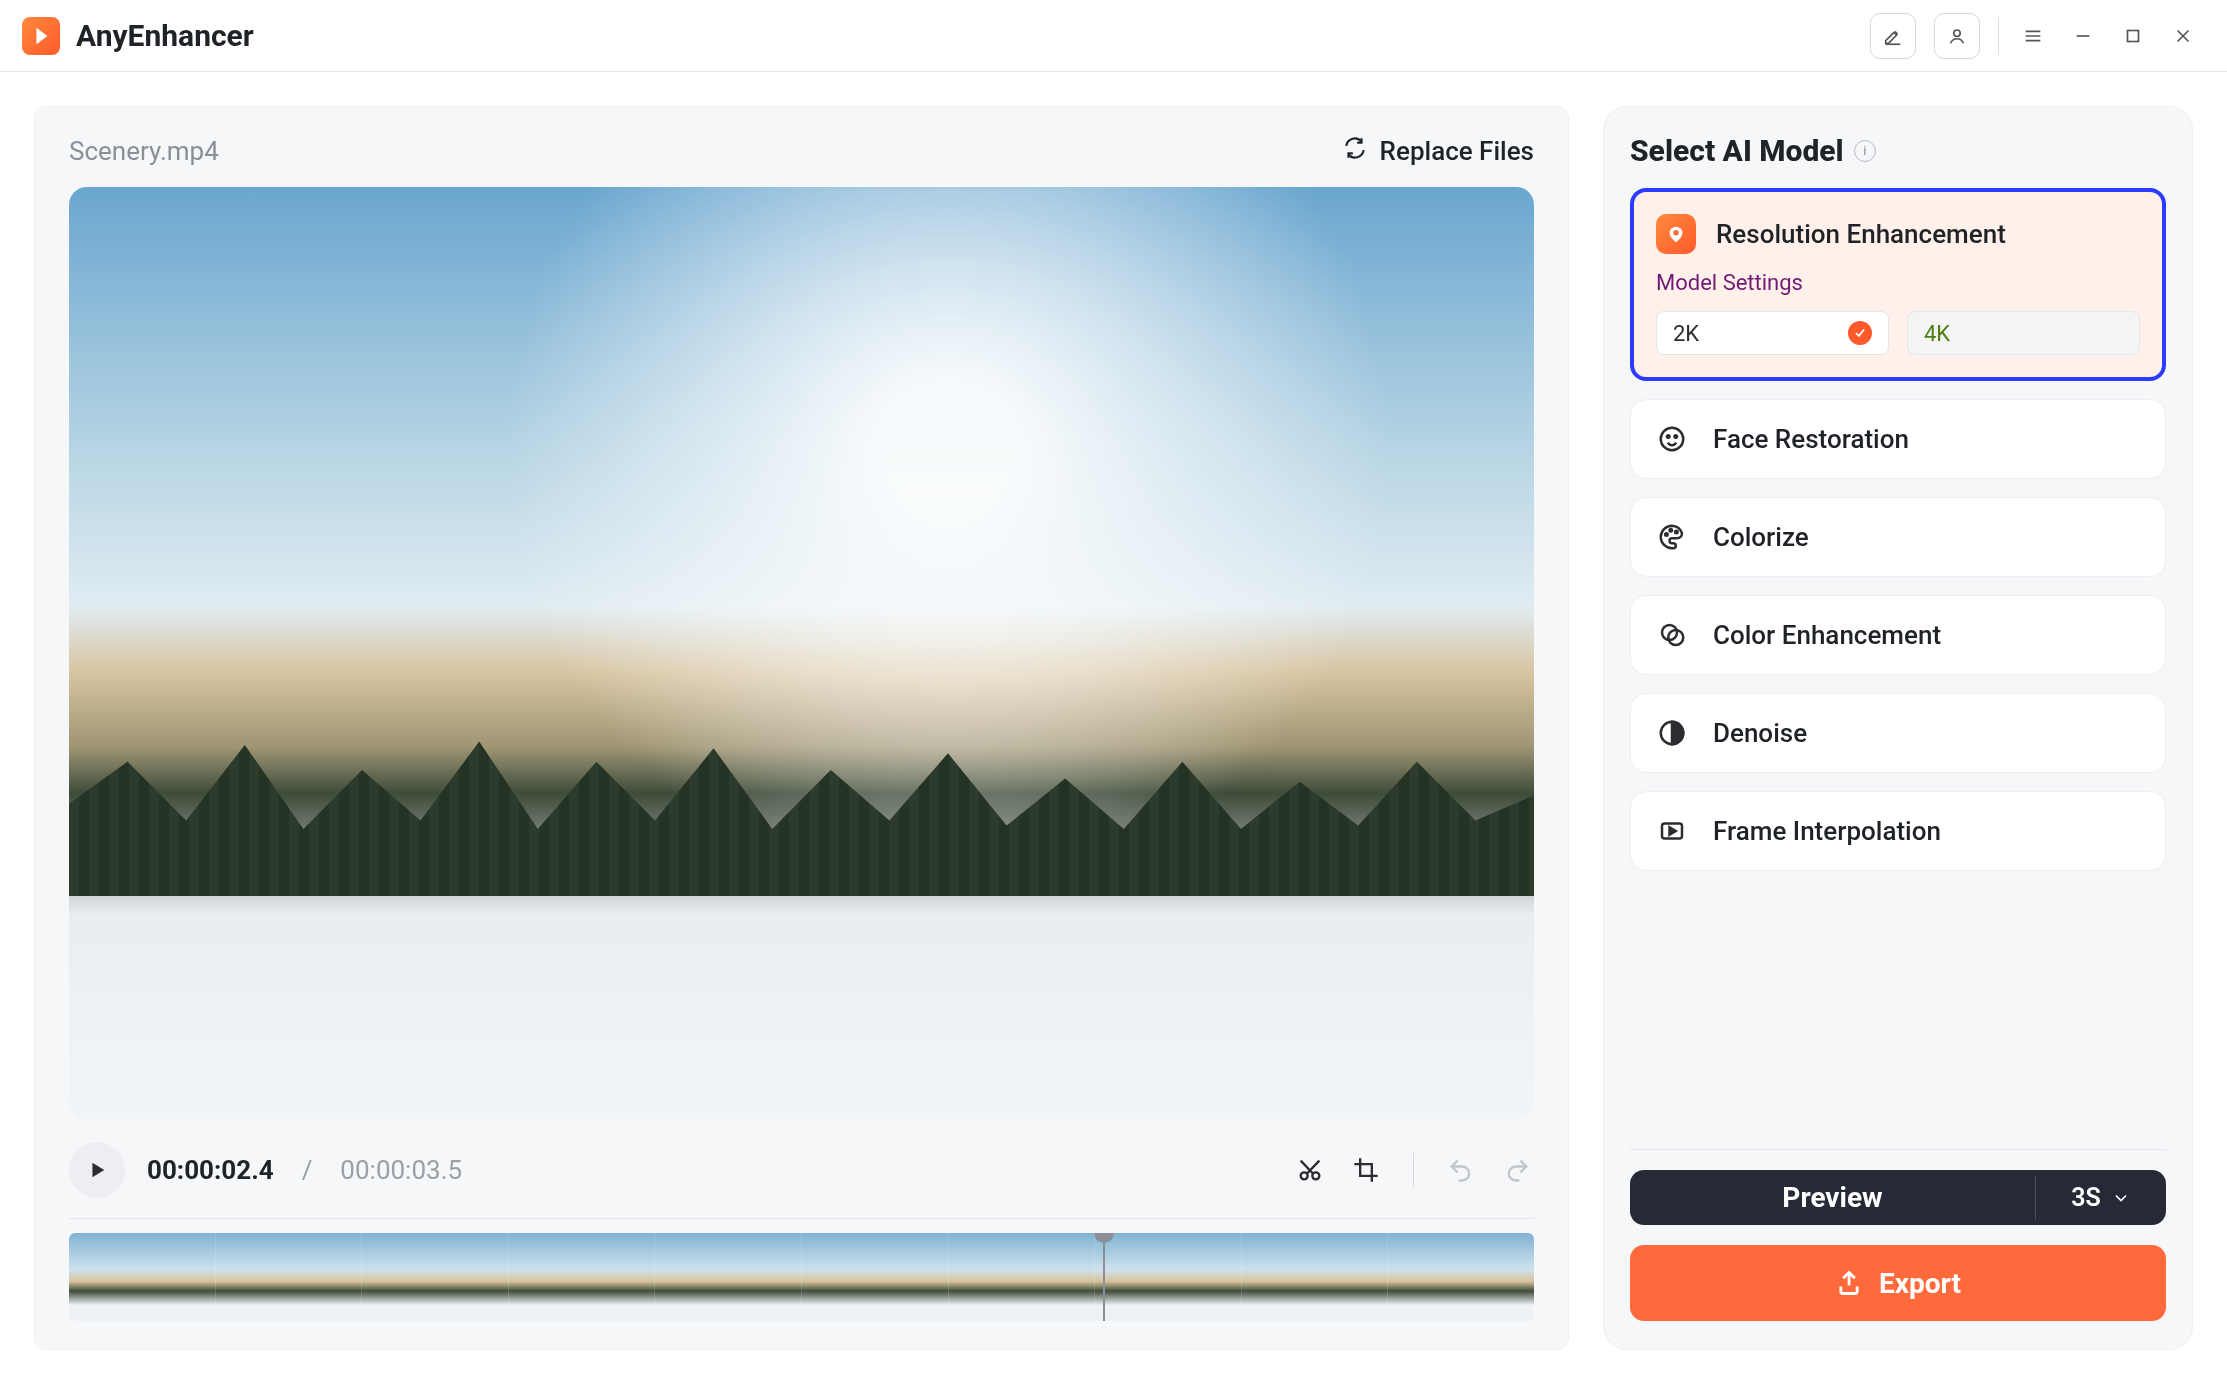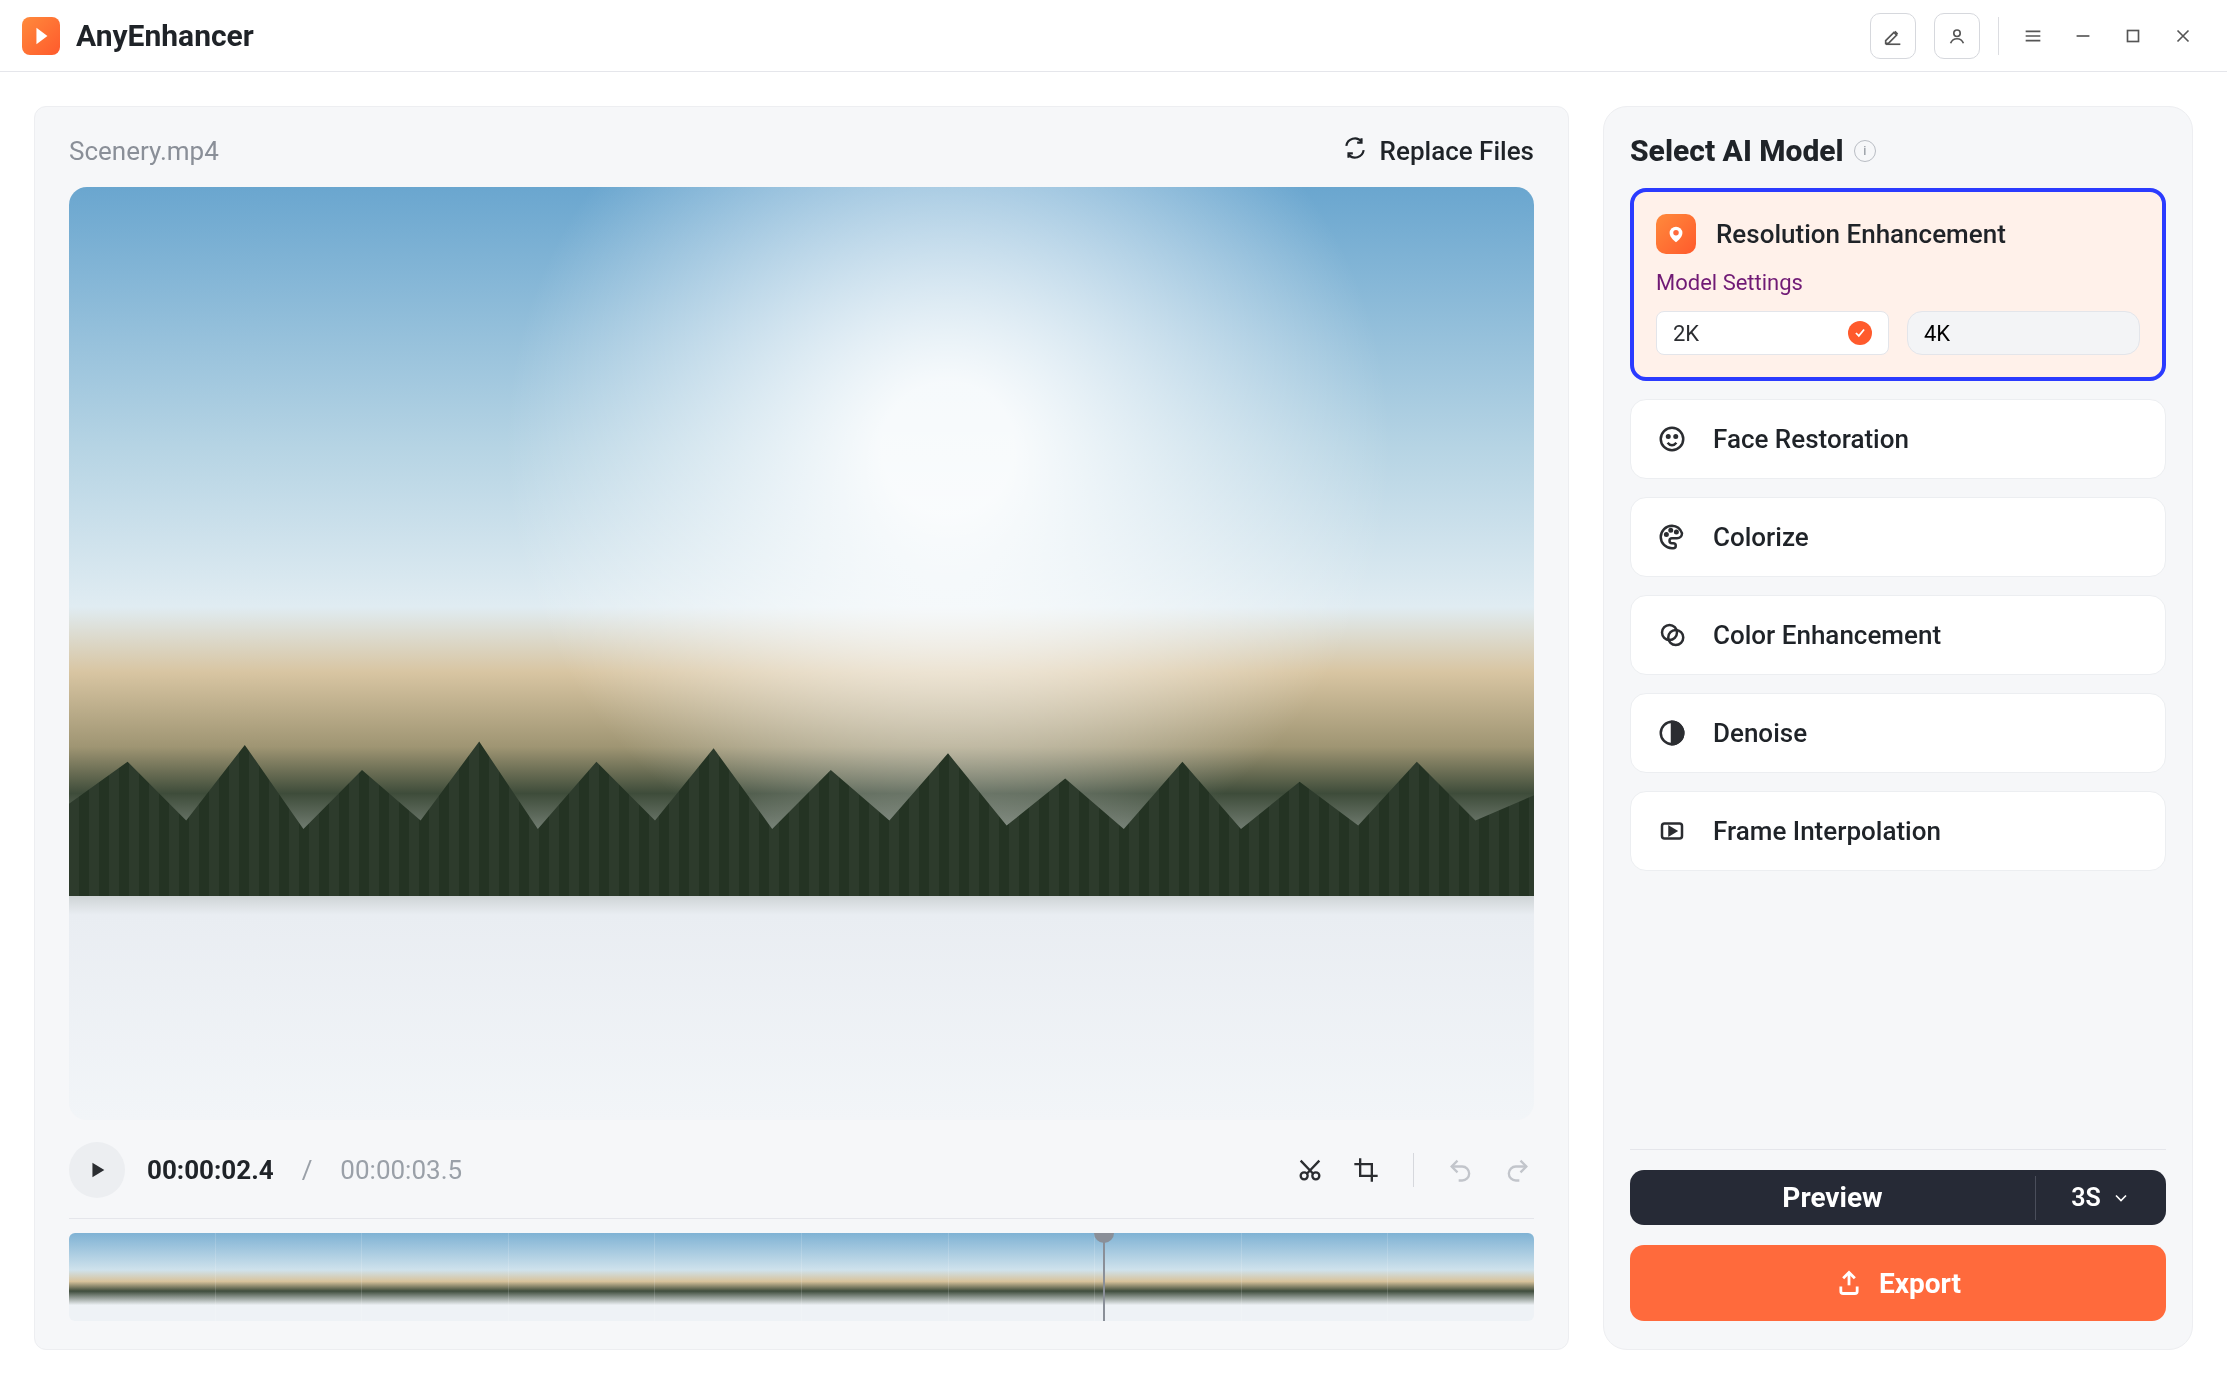--- a/index.html
+++ b/index.html
@@ -75,21 +75,21 @@
 
   .model.selected{background:#fff1ea;border:4px solid #2b3bff;border-radius:16px;flex-direction:column;align-items:stretch;gap:16px;padding:22px 22px;}
   .sel-head{display:flex;align-items:center;gap:20px;}
   .sel-logo{width:40px;height:40px;border-radius:10px;background:linear-gradient(135deg,#ff8a3c,#ff5a2c);display:flex;align-items:center;justify-content:center;}
   .sel-logo svg{width:22px;height:22px;fill:#fff;}
   .settings-label{font-size:22px;color:#701a75;}
   .settings-row{display:flex;gap:18px;}
   .res-opt{flex:1;height:44px;border-radius:8px;background:#fff;border:1px solid #e3e5ea;display:flex;align-items:center;justify-content:space-between;padding:0 16px;font-size:22px;color:#2b2d31;}
   .res-opt .chk{width:24px;height:24px;border-radius:50%;background:#ff5a2c;display:flex;align-items:center;justify-content:center;}
   .res-opt .chk svg{width:14px;height:14px;stroke:#fff;stroke-width:3;fill:none;}
-  .res-opt.inactive{background:#f3f4f6;color:#000000;border-radius:15px;}
+  .res-opt.inactive{background:#f3f4f6;color:#4d7c0f;}
 
   .side-div{height:1px;background:#e5e6eb;}
 
   .preview-btn{height:55px;border-radius:14px;background:#262a36;color:#fff;display:flex;align-items:center;overflow:hidden;}
   .pv-main{flex:1;display:flex;align-items:center;justify-content:center;font-size:28px;font-weight:700;}
   .pv-div{width:1px;height:44px;background:#4a4e5b;}
   .pv-dur{width:130px;display:flex;align-items:center;justify-content:center;gap:10px;font-size:25px;font-weight:600;}
   .pv-dur svg{width:20px;height:20px;stroke:#fff;fill:none;stroke-width:2;}
 
   .export-btn{height:76px;border-radius:14px;background:#ff6a3c;color:#fff;display:flex;align-items:center;justify-content:center;gap:16px;font-size:28px;font-weight:700;}

